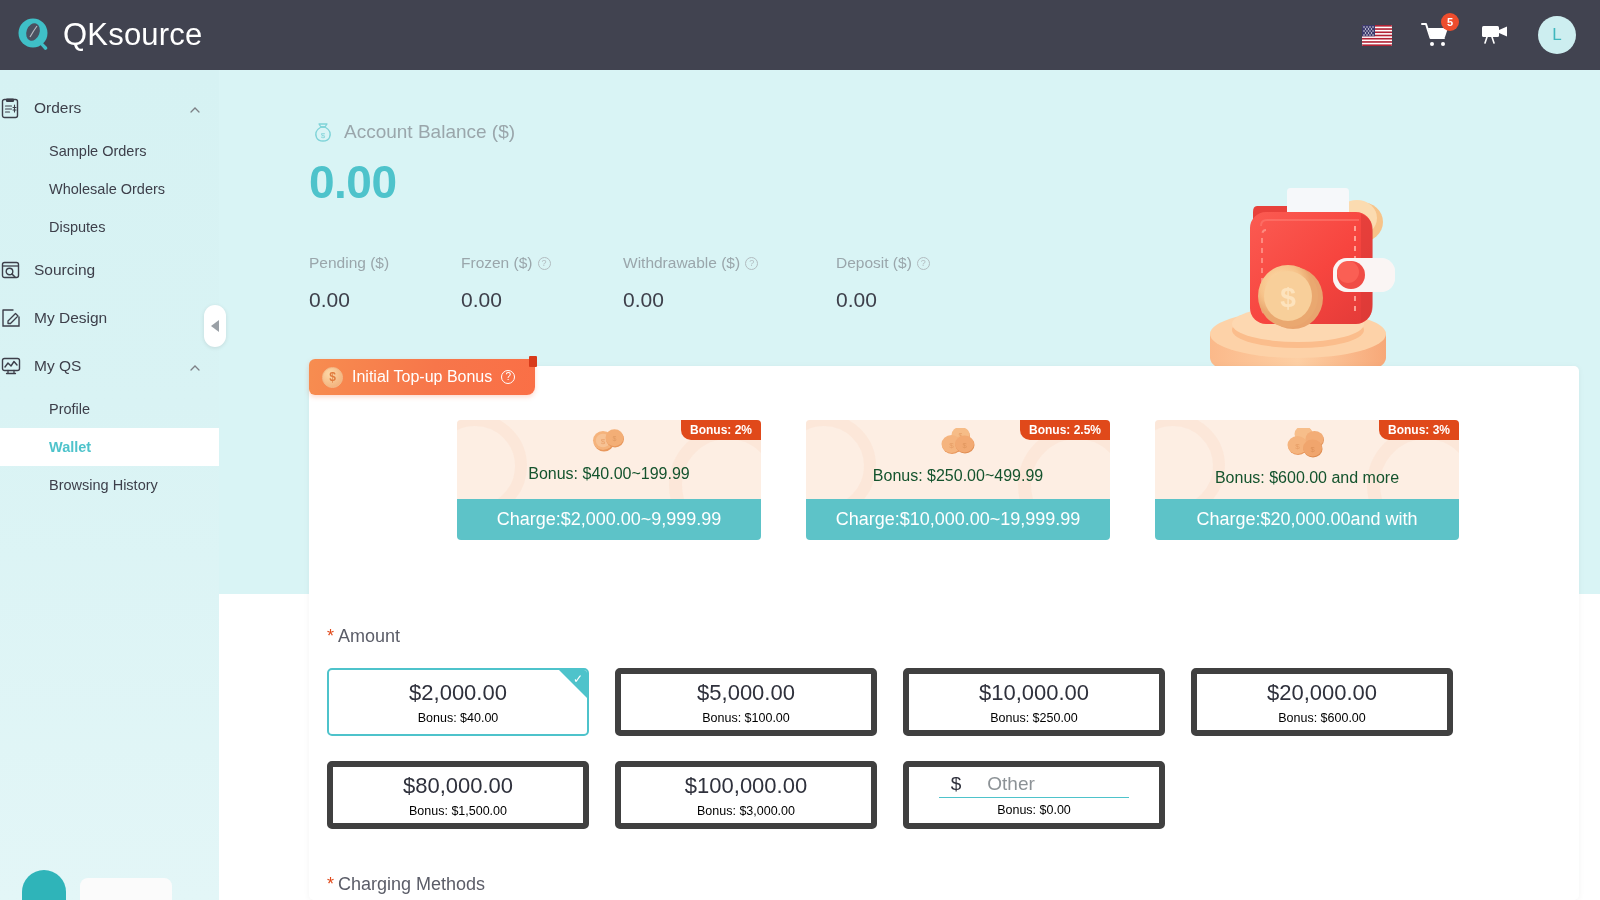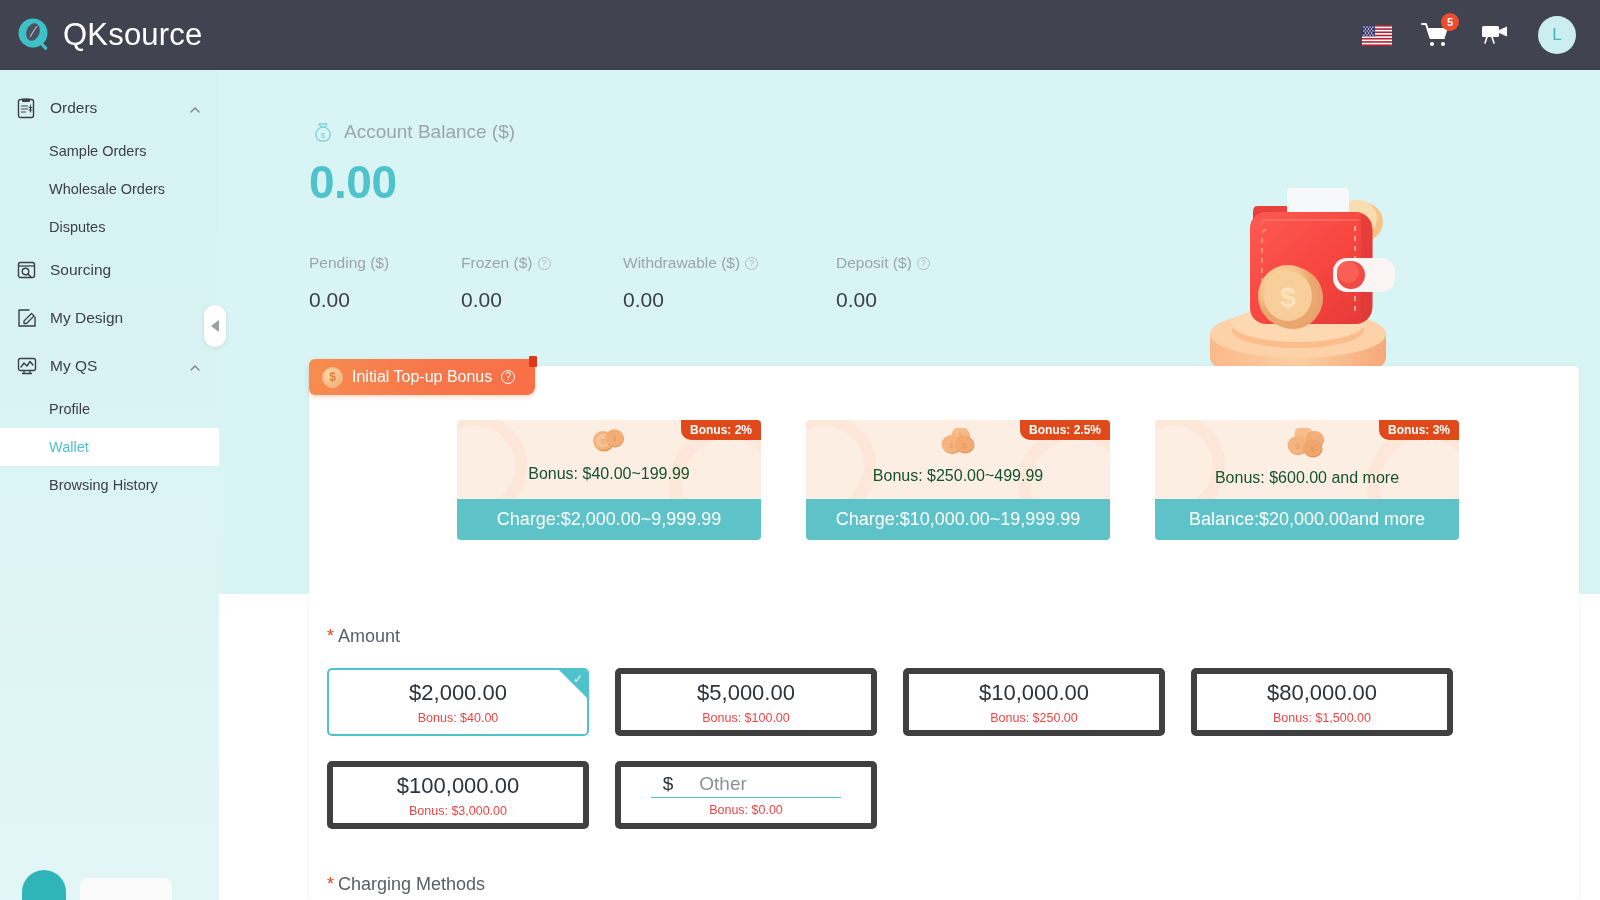--- a/index.html
+++ b/index.html
@@ -52,40 +52,40 @@
   
   .sidebar {
     position: absolute; top: 70px; left: 0;
     width: 219px; height: 830px;
     background: linear-gradient(180deg,#d6f2f3 0%, #d9f3f4 40%, #e3f6f7 100%);
     z-index: 30;
   }
   .side-group { padding-top: 14px; }
   .side-main {
     display: flex; align-items: center;
-    height: 48px; padding-left: 16px;
+    height: 48px; 
     color: #3d3f4a; font-size: 15.5px; cursor: pointer;
     position: relative;
   }
   .side-main .sicon {
     width: 22px; height: 22px; margin-right: 12px;
     display: inline-flex; align-items: center; justify-content: center;
   }
   .side-chevron {
     position: absolute; right: 18px; top: 50%;
     transform: translateY(-50%);
     width: 12px; height: 12px;
   }
   .side-sub {
     height: 38px; display: flex; align-items: center;
     padding-left: 49px; color: #3d3f4a; font-size: 14.5px;
     cursor: pointer;
   }
   .side-sub.active {
-    background: #ffffff; color: #4ec3cb;
+    background: #ffffff; color: #4ec3cb; font-weight: bold;
   }
   .collapse-handle {
     position: absolute; left: 204px; top: 305px;
     width: 22px; height: 42px;
     background: #ffffff; border-radius: 11px;
     display: flex; align-items: center; justify-content: center;
     box-shadow: 0 1px 4px rgba(0,0,0,0.10);
     cursor: pointer; z-index: 40;
   }
   .collapse-handle .tri {
@@ -261,21 +261,21 @@
     gap: 25px 26px;
   }
   .amt {
     height: 68px; border: 6px solid #404040; border-radius: 5px;
     display: flex; flex-direction: column; align-items: center;
     justify-content: center; cursor: pointer; position: relative;
     background: #ffffff; overflow: hidden;
   }
   .amt.sel { border: 2px solid #4ec3cb; }
   .amt-val { font-size: 22px; color: #2f313c; }
-  .amt-bonus { font-size: 12.5px; color: #ef4444; margin-top: 5px; }
+  .amt-bonus { font-size: 12.5px; color: #000000; margin-top: 5px; }
   .tick-corner {
     position: absolute; top: 0; right: 0;
     width: 0; height: 0;
     border-top: 28px solid #4ec3cb;
     border-left: 28px solid transparent;
   }
   .tick-mark {
     position: absolute; top: 3px; right: 4px;
     color: #ffffff; font-size: 12px; line-height: 12px;
   }
@@ -607,21 +607,21 @@
               <ellipse cx="12" cy="18" rx="10" ry="9" fill="#e8975c"></ellipse>
               <ellipse cx="11.5" cy="17" rx="10" ry="9" fill="#f5b47e"></ellipse>
               <text x="11.5" y="21" font-size="8" fill="#e79e66" text-anchor="middle" font-family="Liberation Sans, sans-serif">$</text>
               <ellipse cx="27" cy="21" rx="9.5" ry="8.5" fill="#dd8b50"></ellipse>
               <ellipse cx="26.5" cy="20" rx="9.5" ry="8.5" fill="#f0a56d"></ellipse>
               <text x="26.5" y="23.5" font-size="7.5" fill="#dd9159" text-anchor="middle" font-family="Liberation Sans, sans-serif">$</text>
             </svg>
           </span>
           <span class="bcard-bonus">Bonus: $600.00 and more</span>
         </div>
-        <div class="bcard-charge">Balance:$20,000.00and more</div>
+        <div class="bcard-charge">Charge:$20,000.00and with</div>
       </div>
     </div>
 
     <div class="sec-label" style="top:260px; left:18px;">
       <span class="req">*</span><span>Amount</span>
     </div>
 
     <div class="amt-grid">
       <div class="amt sel">
         <span class="amt-val">$2,000.00</span>
@@ -631,20 +631,24 @@
       </div>
       <div class="amt">
         <span class="amt-val">$5,000.00</span>
         <span class="amt-bonus">Bonus: $100.00</span>
       </div>
       <div class="amt">
         <span class="amt-val">$10,000.00</span>
         <span class="amt-bonus">Bonus: $250.00</span>
       </div>
       <div class="amt">
+        <span class="amt-val">$20,000.00</span>
+        <span class="amt-bonus">Bonus: $600.00</span>
+      </div>
+      <div class="amt">
         <span class="amt-val">$80,000.00</span>
         <span class="amt-bonus">Bonus: $1,500.00</span>
       </div>
       <div class="amt">
         <span class="amt-val">$100,000.00</span>
         <span class="amt-bonus">Bonus: $3,000.00</span>
       </div>
       <div class="amt">
         <div class="other-row">
           <span class="other-dollar">$</span>

